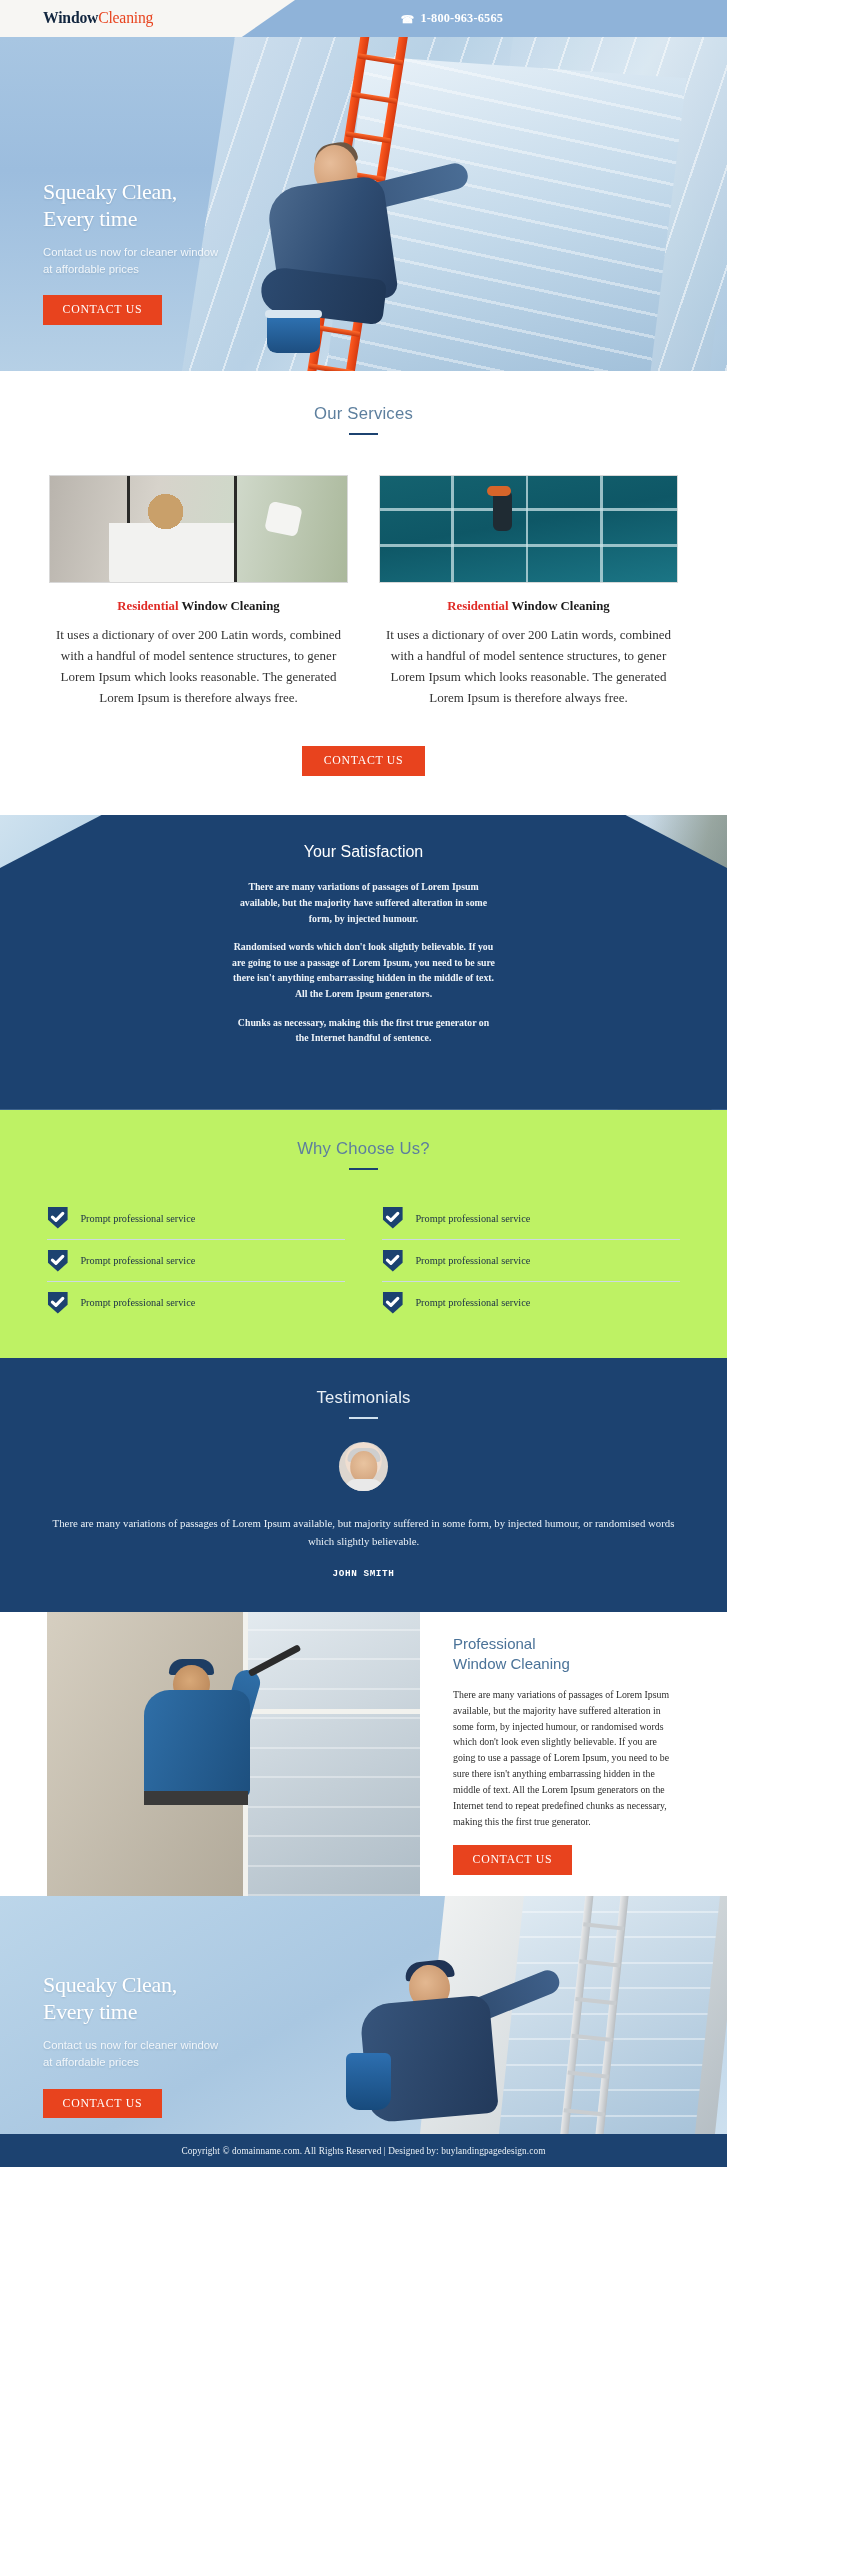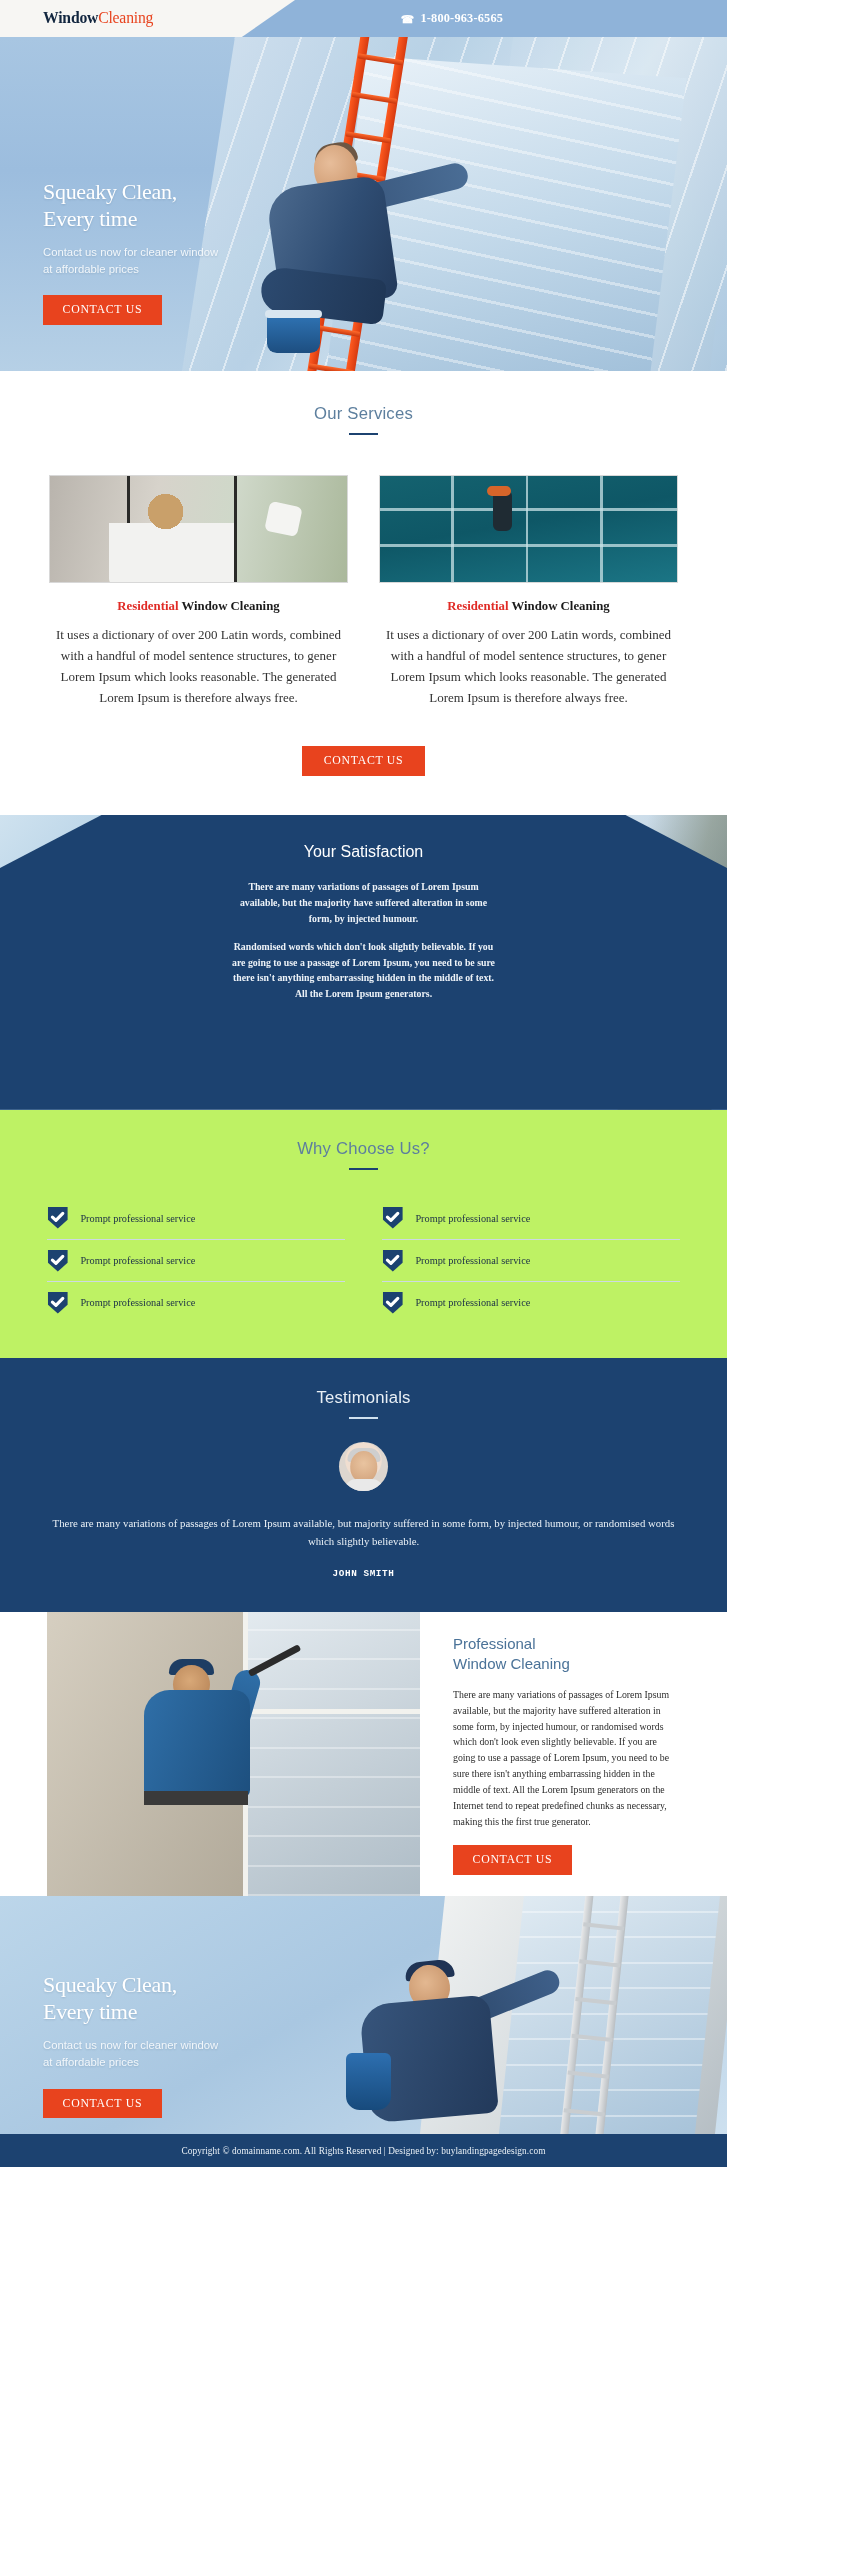--- a/index.html
+++ b/index.html
@@ -618,20 +618,21 @@
   <div class="committed">
     <div class="committed-bg-drops"></div>
     <div class="committed-gutter"></div>
     <div class="committed-shape"></div>
     <div class="committed-inner">
       <div class="committed-title">
         <div>Your Satisfaction</div>
       </div>
       <div class="committed-p">There are many variations of passages of Lorem Ipsum available, but the majority have suffered alteration in some form, by injected humour.</div>
       <div class="committed-p">Randomised words which don't look slightly believable. If you are going to use a passage of Lorem Ipsum, you need to be sure there isn't anything embarrassing hidden in the middle of text. All the Lorem Ipsum generators.</div>
+      <div class="committed-p">Chunks as necessary, making this the first true generator on the Internet handful of sentence.</div>
     </div>
   </div>
 
   <div class="why">
     <div class="sec-title">Why Choose Us?</div>
     <div class="title-rule"></div>
 
     <div class="why-grid">
       <div class="why-col">
 

